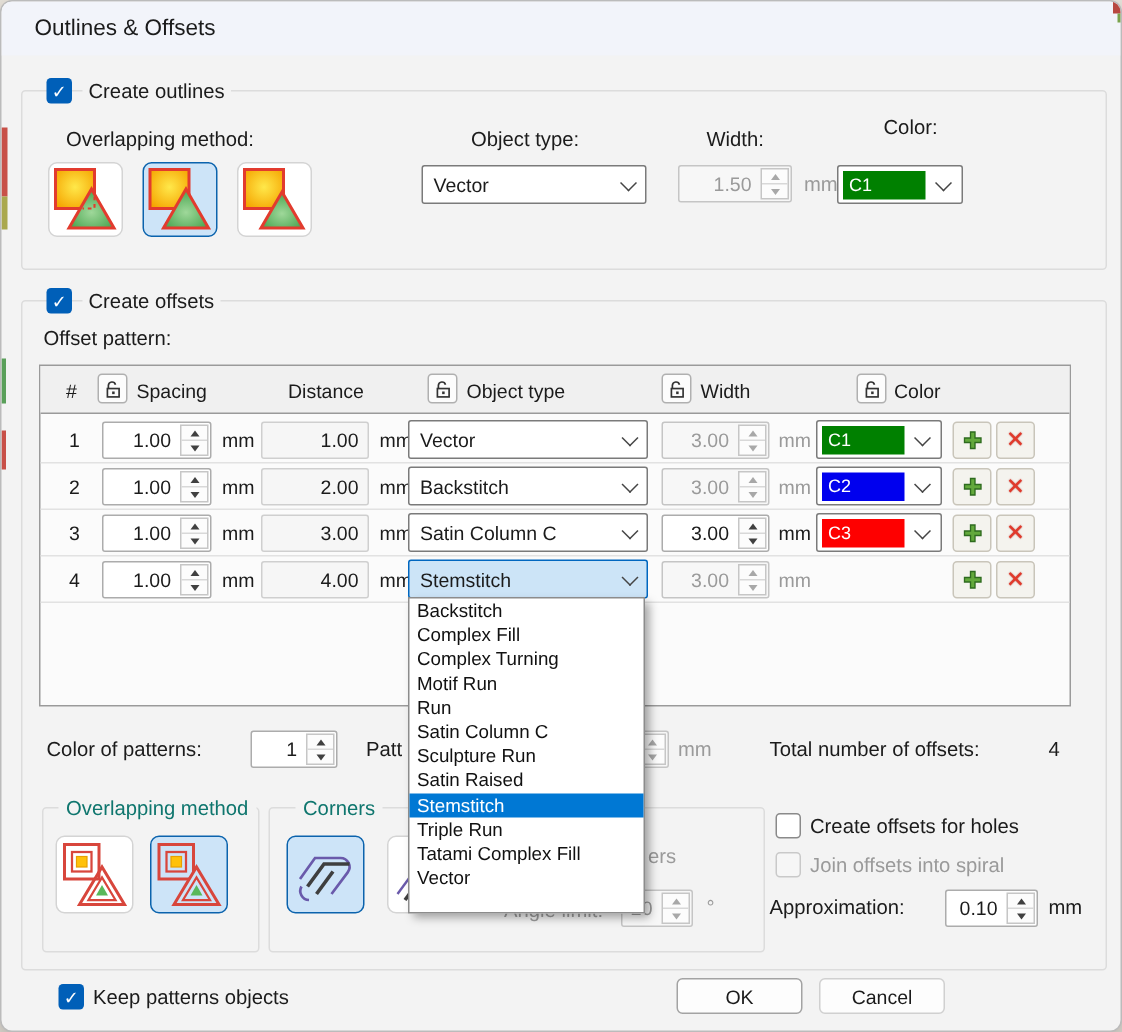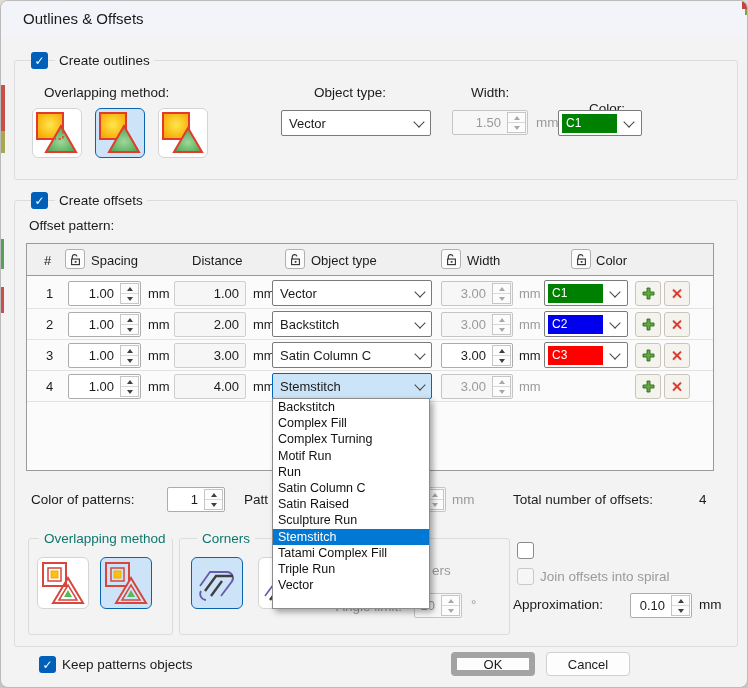--- a/index.html
+++ b/index.html
@@ -68,21 +68,21 @@
   .unit{position:absolute;top:8px;font-size:13px;color:#1b1b1b;}
   .unit.gray{color:#9a9a9a;}
   
   #popup{position:absolute;left:271px;top:397px;width:158px;height:211px;background:#fff;border:1px solid #8c8c8c;
          box-shadow:3px 3px 6px rgba(0,0,0,.35);z-index:30;box-sizing:border-box;}
   .pitem{height:16.2px;line-height:16.2px;font-size:12.5px;padding-left:5px;color:#111;white-space:nowrap;overflow:hidden;}
   .pitem.sel{background:#0078d4;color:#fff;}
   
   .btn{position:absolute;width:84px;height:24px;border-radius:4px;background:#fdfdfd;border:1px solid #d0d0d0;
        font-size:13px;color:#1b1b1b;display:flex;align-items:center;justify-content:center;box-sizing:border-box;}
-  .btn.primary{border:6px solid #a3a3a3;}
+  .btn.primary{border:1px solid #a3a3a3;}
   .edge{position:absolute;z-index:40;}
 </style>
 </head>
 <body>
 
 <div id="dlg">
 
   <div id="titlebar">
     <div id="title">Outlines &amp; Offsets</div>
   </div>
@@ -138,21 +138,21 @@
         <div>
           <span class="ar up"></span>
         </div>
         <div>
           <span class="ar dn"></span>
         </div>
       </div>
   </div>
   <div class="lbl gray" style="left:535px;top:114px;">mm</div>
 
-  <div class="lbl" style="left:588px;top:100px;text-align:center;">Color:</div>
+  <div class="lbl" style="left:588px;top:76px;text-align:center;">Color:</div>
   <div class="ccombo" style="left:557px;top:109px;">
     <div class="sw" style="background: rgb(0, 128, 0); color: rgb(255, 255, 255);">C1</div>
     <div class="chevbox">
         <i class="chev"></i>
       </div>
   </div>
 
   <div class="group" style="left:13px;top:199px;width:722px;height:445px;"></div>
   <div class="cb on" style="left:30px;top:191px;">✓</div>
   <div class="lbl" style="left:54px;top:192px;background:#f3f3f3;padding:0 4px;">Create offsets</div>
@@ -472,20 +472,21 @@
           <span class="ar up"></span>
         </div>
         <div>
           <span class="ar dn"></span>
         </div>
       </div>
   </div>
   <div class="lbl gray" style="left:470px;top:596px;">°</div>
 
   <div class="cb off" style="left:516px;top:541px;"></div>
+  <div class="lbl" style="left:539px;top:542px;">Create offsets for holes</div>
   <div class="cb dis" style="left:516px;top:567px;"></div>
   <div class="lbl gray" style="left:539px;top:568px;">Join offsets into spiral</div>
 
   <div class="lbl" style="left:512px;top:596px;">Approximation:</div>
   <div class="spin" style="left:629px;top:592px;width:62px;">
     <div class="v">0.10</div>
     <div class="btns">
         <div>
           <span class="ar up"></span>
         </div>
@@ -501,25 +502,25 @@
   <div class="btn primary" style="left:450px;top:651px;">OK</div>
   <div class="btn" style="left:545px;top:651px;">Cancel</div>
 
   <div id="popup">
     <div class="pitem">Backstitch</div>
     <div class="pitem">Complex Fill</div>
     <div class="pitem">Complex Turning</div>
     <div class="pitem">Motif Run</div>
     <div class="pitem">Run</div>
     <div class="pitem">Satin Column C</div>
+    <div class="pitem">Sculpture Run</div>
     <div class="pitem">Satin Raised</div>
-    <div class="pitem">Sculpture Run</div>
     <div class="pitem sel">Stemstitch</div>
+    <div class="pitem">Triple Run</div>
     <div class="pitem">Tatami Complex Fill</div>
-    <div class="pitem">Triple Run</div>
     <div class="pitem">Vector</div>
   </div>
 
   <div class="edge" style="left:0;top:84px;width:4px;height:46px;background:#c85048;"></div>
   <div class="edge" style="left:0;top:130px;width:4px;height:22px;background:#aaa84e;"></div>
   <div class="edge" style="left:0;top:238px;width:3px;height:30px;background:#5aa05a;"></div>
   <div class="edge" style="left:0;top:286px;width:3px;height:26px;background:#c85048;"></div>
   <div class="edge" style="left:741px;top:0;width:7px;height:8px;background:#b84840;"></div>
   <div class="edge" style="left:744px;top:8px;width:4px;height:6px;background:#7aa34c;"></div>
 </div>

